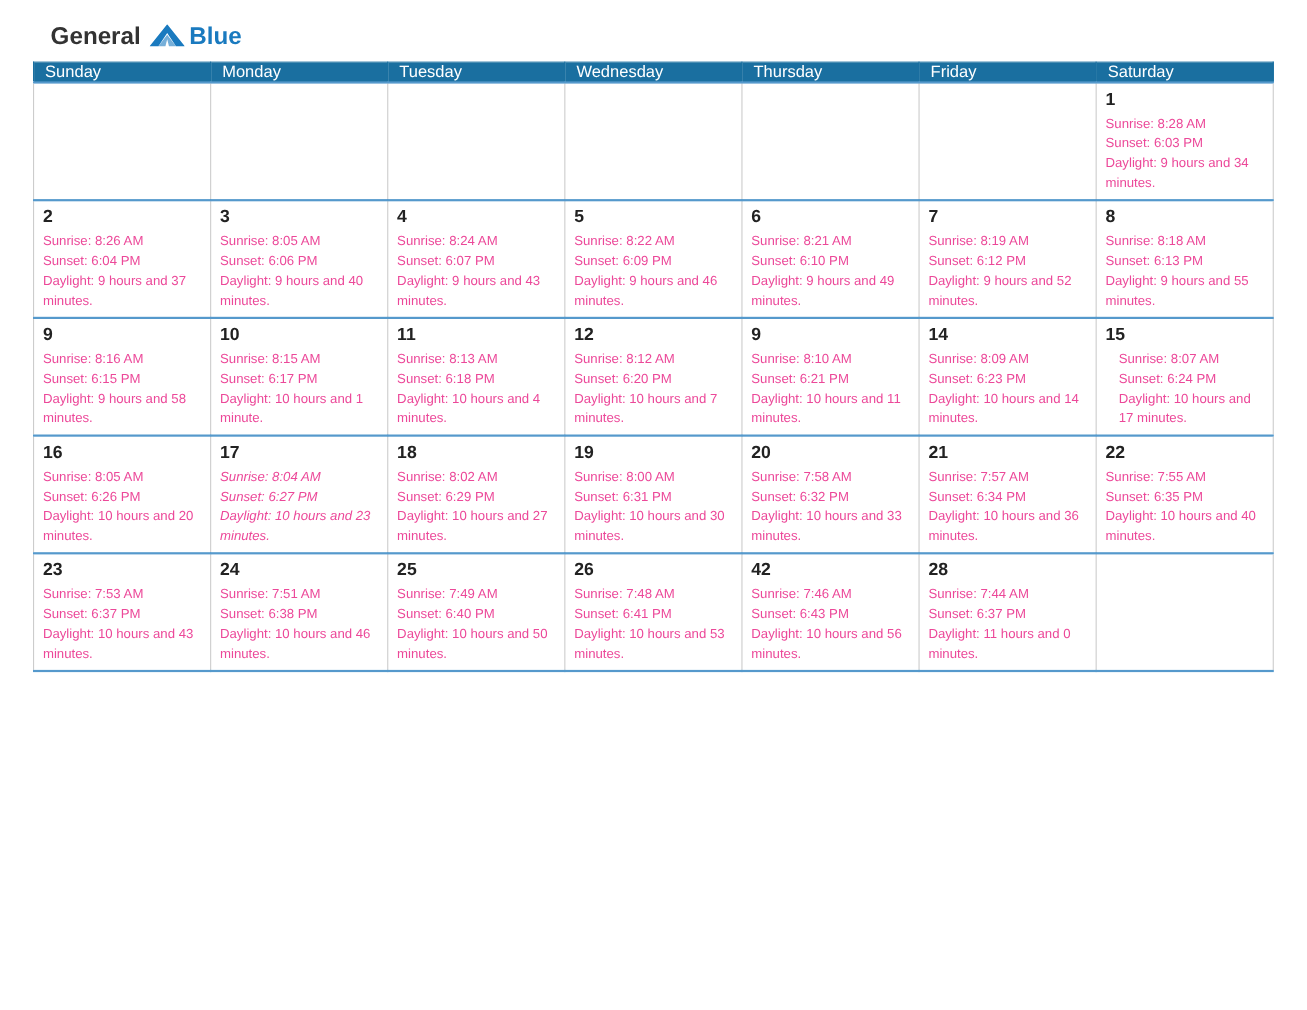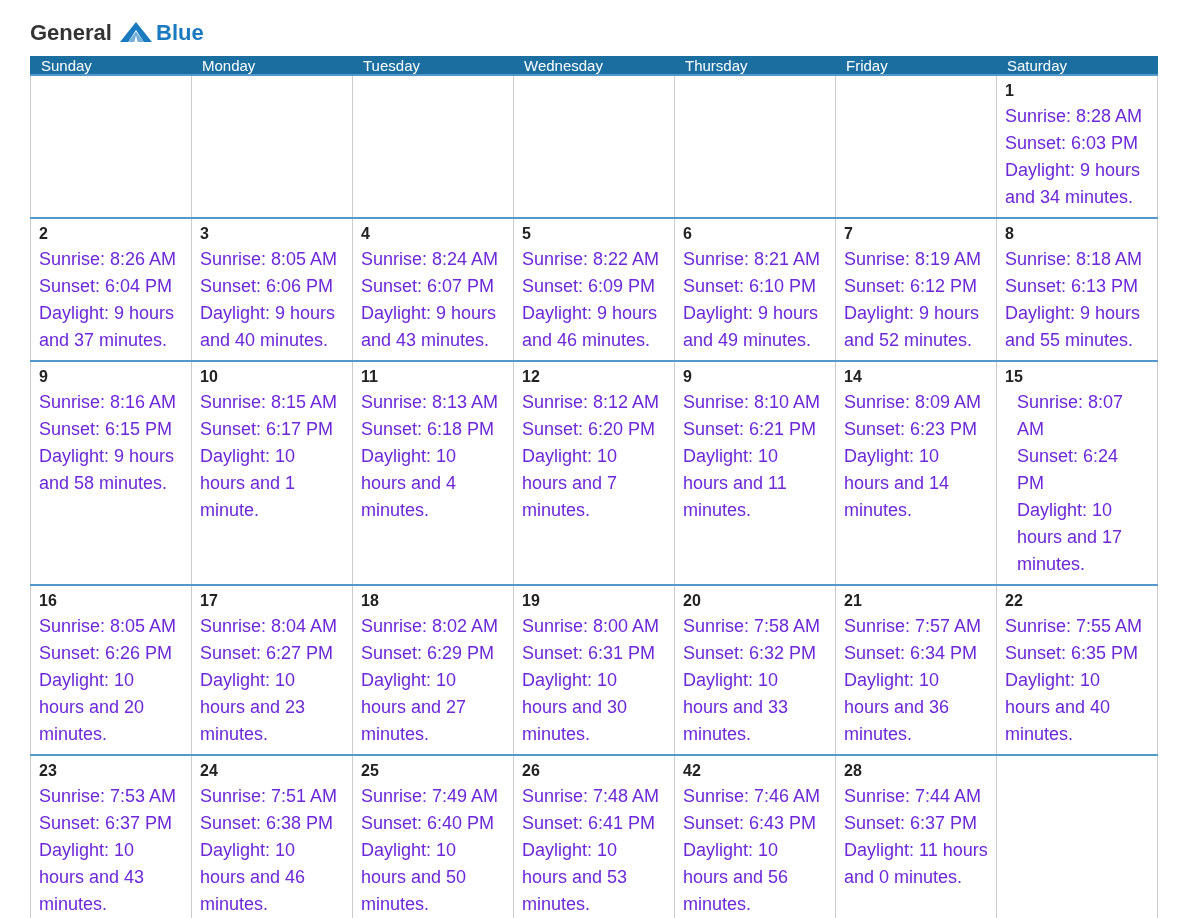--- a/index.html
+++ b/index.html
@@ -9,20 +9,21 @@
       color: #333;
       padding: 20px 30px;
       width: 1188px;
       min-height: 918px;
     }
     .header {
       display: flex;
       justify-content: space-between;
       align-items: flex-start;
       margin-bottom: 10px;
+      margin-left: 16px;
     }
     .logo {
       display: flex;
       align-items: center;
       gap: 0;
     }
     .logo-text {
       font-size: 22px;
       font-weight: bold;
       color: #333;
@@ -73,22 +74,22 @@
       border-bottom: 2px solid #5599cc;
     }
     .day-number {
       font-size: 16px;
       font-weight: bold;
       color: #222;
       display: block;
       margin-bottom: 3px;
     }
     .day-info {
-      font-size: 18px;
-      color: #6d28d9;
+      font-size: 12px;
+      color: #ec4899;
       line-height: 1.5;
     }
     .empty-cell {
       background: #fff;
     }
     .calendar tbody tr:last-child td {
       border-bottom: 1px solid #ccc;
     }
   </style>
 </head>
@@ -227,21 +228,21 @@
       </tr>
       <tr>
         <td>
           <span class="day-number">16</span>
           <div class="day-info" style="white-space: pre-line;">Sunrise: 8:05 AM
 Sunset: 6:26 PM
 Daylight: 10 hours and 20 minutes.</div>
         </td>
         <td>
           <span class="day-number">17</span>
-          <div class="day-info" style="white-space: pre-line;">Sunrise: 8:04 AM
+          <div class="day-info" style="white-space: pre-line; font-style: italic;">Sunrise: 8:04 AM
 Sunset: 6:27 PM
 Daylight: 10 hours and 23 minutes.</div>
         </td>
         <td>
           <span class="day-number">18</span>
           <div class="day-info" style="white-space: pre-line;">Sunrise: 8:02 AM
 Sunset: 6:29 PM
 Daylight: 10 hours and 27 minutes.</div>
         </td>
         <td>

